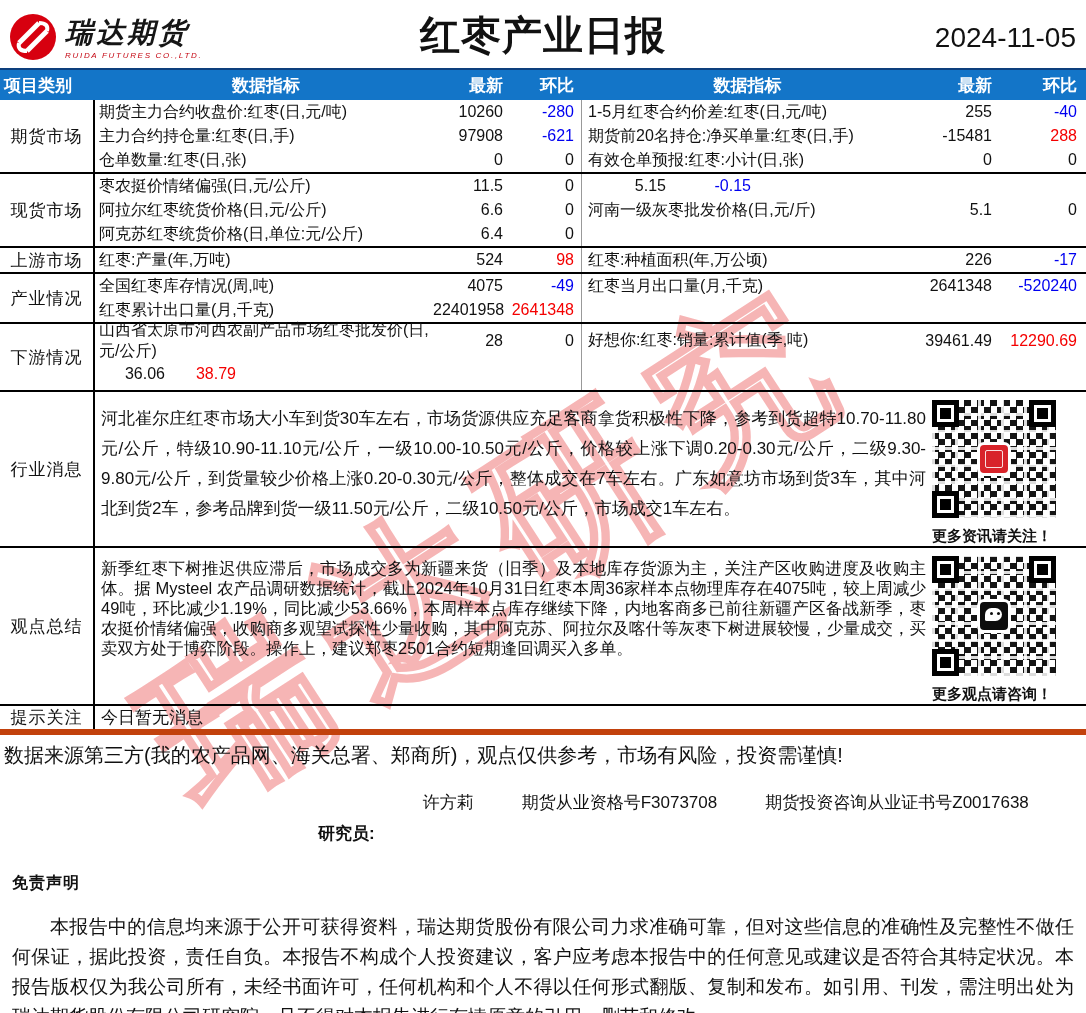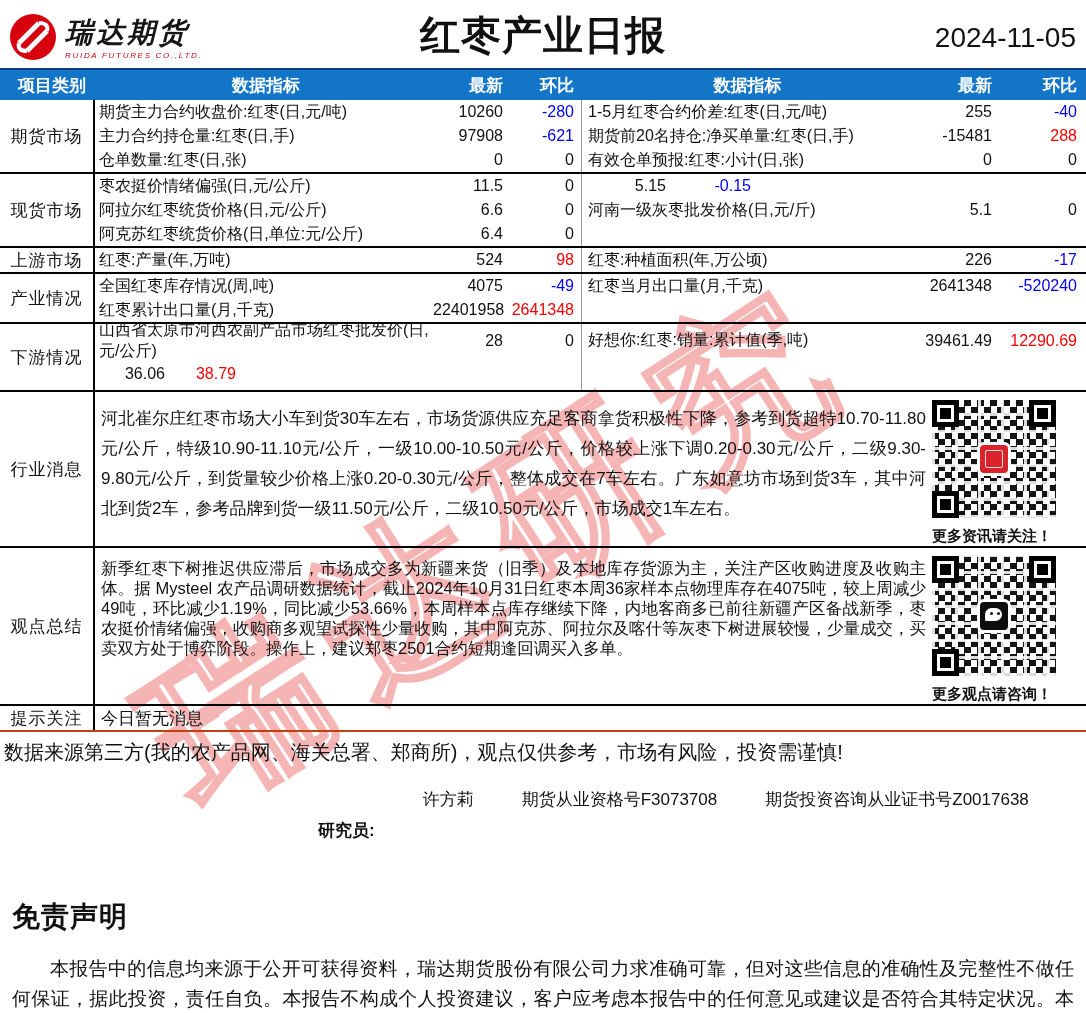--- a/index.html
+++ b/index.html
@@ -17,21 +17,21 @@
   .hdr { position:relative; height:68px; }
   .logo { position:absolute; left:8px; top:12px; display:flex; align-items:center; gap:7px;font-style:italic; }
   .logo-txt .cn { font-size:28px; font-weight:bold; letter-spacing:3px; line-height:1.05; color:#161616; }
   .logo-txt .en { font-size:8px; color:#c40511; letter-spacing:1.7px; margin-top:3px; }
   .page-title { position:absolute; left:50%; transform:translateX(-50%); top:8px; font-size:40px; font-weight:bold; letter-spacing:1px; white-space:nowrap; }
   .rep-date { position:absolute; right:10px; top:22px; font-size:28px; }
 
   
   .thead { display:flex; align-items:center; background:#1375c8; border-top:2px solid #0d3f7d;
     color:#fff; font-weight:bold; font-size:17px; height:32px; }
-  .thead .c-cat { padding-left:18px; }
+  .thead .c-cat { padding-left:4px; }
   .thead .l-ind, .thead .r-ind { text-align:center; }
   .thead .rhalf { border-left:none; }
 
   .c-cat { width:95px; }
 
   .lhalf { display:flex; align-items:center; width:486px; }
   .rhalf { flex:1; display:flex; align-items:center; }
   .l-ind { flex:1; padding-left:4px; }
   .l-val { width:70px; text-align:right; }
   .l-chg { width:78px; text-align:right; padding-right:7px; }
@@ -70,29 +70,29 @@
   .badge { position:absolute; top:50%; left:50%; transform:translate(-50%,-50%); width:34px; height:34px; border-radius:7px; border:3px solid #fff; }
   .badge-red { background:#d8232a; }
   .badge-red::after { content:""; position:absolute; inset:5px; border:1px solid rgba(255,255,255,.85); border-radius:2px; }
   .badge-black { background:#0d0d0d; }
   .badge-black::before { content:""; position:absolute; left:5px; top:6px; width:17px; height:13px; background:#fff; border-radius:7px 7px 7px 2px; }
   .badge-black::after { content:""; position:absolute; left:10px; top:10px; width:3px; height:3px; border-radius:50%; background:#0d0d0d; box-shadow:7px 0 0 #0d0d0d; }
   .qr-cap { margin-top:9px; font-size:15px; font-weight:bold; }
   .qr-cap.serif { font-family:"Liberation Serif","DejaVu Serif",serif; }
 
   
-  .group.notice { border-bottom:2px solid #c2410c; min-height:28px; }
+  .group.notice { border-bottom:6px solid #c2410c; min-height:28px; }
   .group.notice .g-body { align-items:center; padding-left:6px; font-size:17px; }
 
   
   .source-note { font-size:20px; padding:7px 0 0 4px; }
   .researchers { display:flex; gap:48px; padding-left:318px; margin-top:22px; font-size:17px; white-space:nowrap; }
   .researchers .lbl { font-weight:bold;margin-top:31px; }
 
-  .disc-h { margin:56px 0 0 12px; font-size:28px; font-weight:bold; letter-spacing:1px; }
+  .disc-h { margin:28px 0 0 12px; font-size:16px; font-weight:bold; letter-spacing:1px; }
   .disc-p { margin:18px 12px 0 12px; font-size:19px; line-height:30px; text-indent:2em; text-align:justify; }
 </style>
 </head>
 <body>
 
 <div class="page">
   <div class="watermark">瑞达研究</div>
 
   <div class="content">
 

